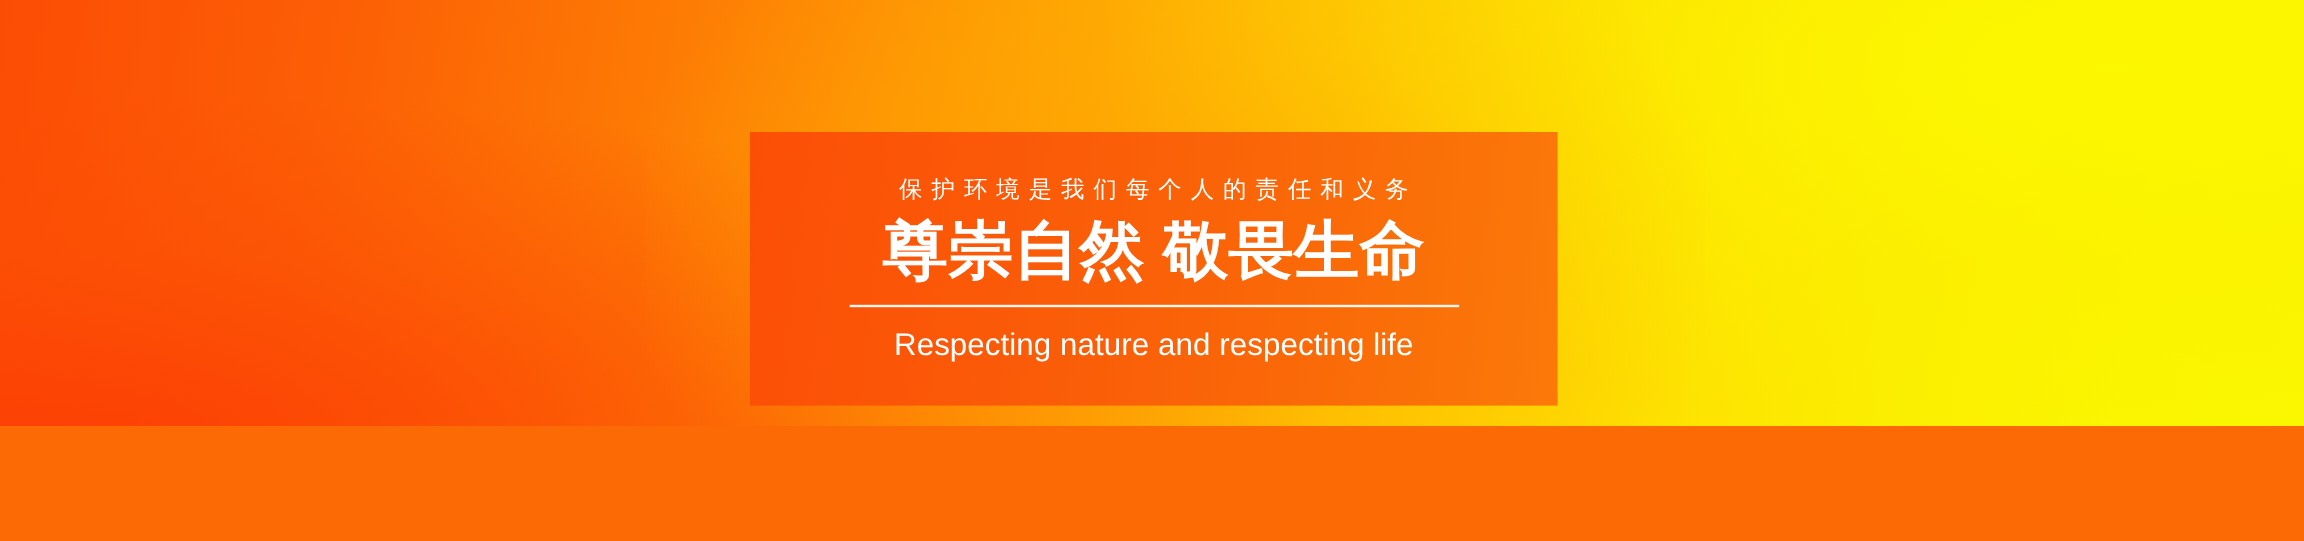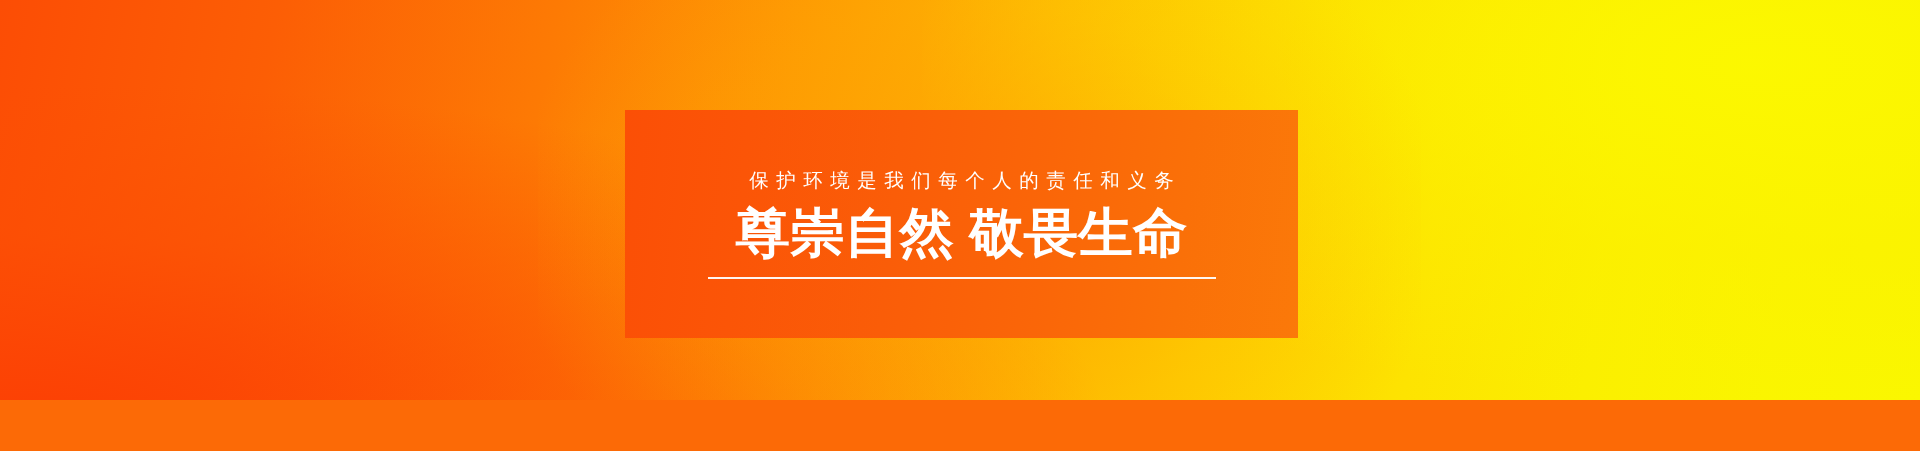--- a/index.html
+++ b/index.html
@@ -15,21 +15,21 @@
     font-family:"Liberation Sans", sans-serif;
     position:relative;
     background:#FC6A06;
   }
 
   
   #banner-root {
     position:absolute;
     inset:0;
     width:1920px;
-    height:400px;
+    height:355px;
     overflow:hidden;
   }
 
   .bg-base {
     position:absolute;
     inset:0;
     background:linear-gradient(100deg,
       #FC4D05 0%,
       #FC5E05 14%,
       #FD7A04 28%,
@@ -165,17 +165,18 @@
 
   <div id="slogan-panel">
     <div class="panel-inner">
 
       <div id="subheading">保护环境是我们每个人的责任和义务</div>
 
       <div id="headline">尊崇自然 敬畏生命</div>
 
       <div id="divider"></div>
 
+      <div id="tagline">Respecting nature and respecting life</div>
 
     </div>
   </div>
 
 </div>
 
 </body></html>

